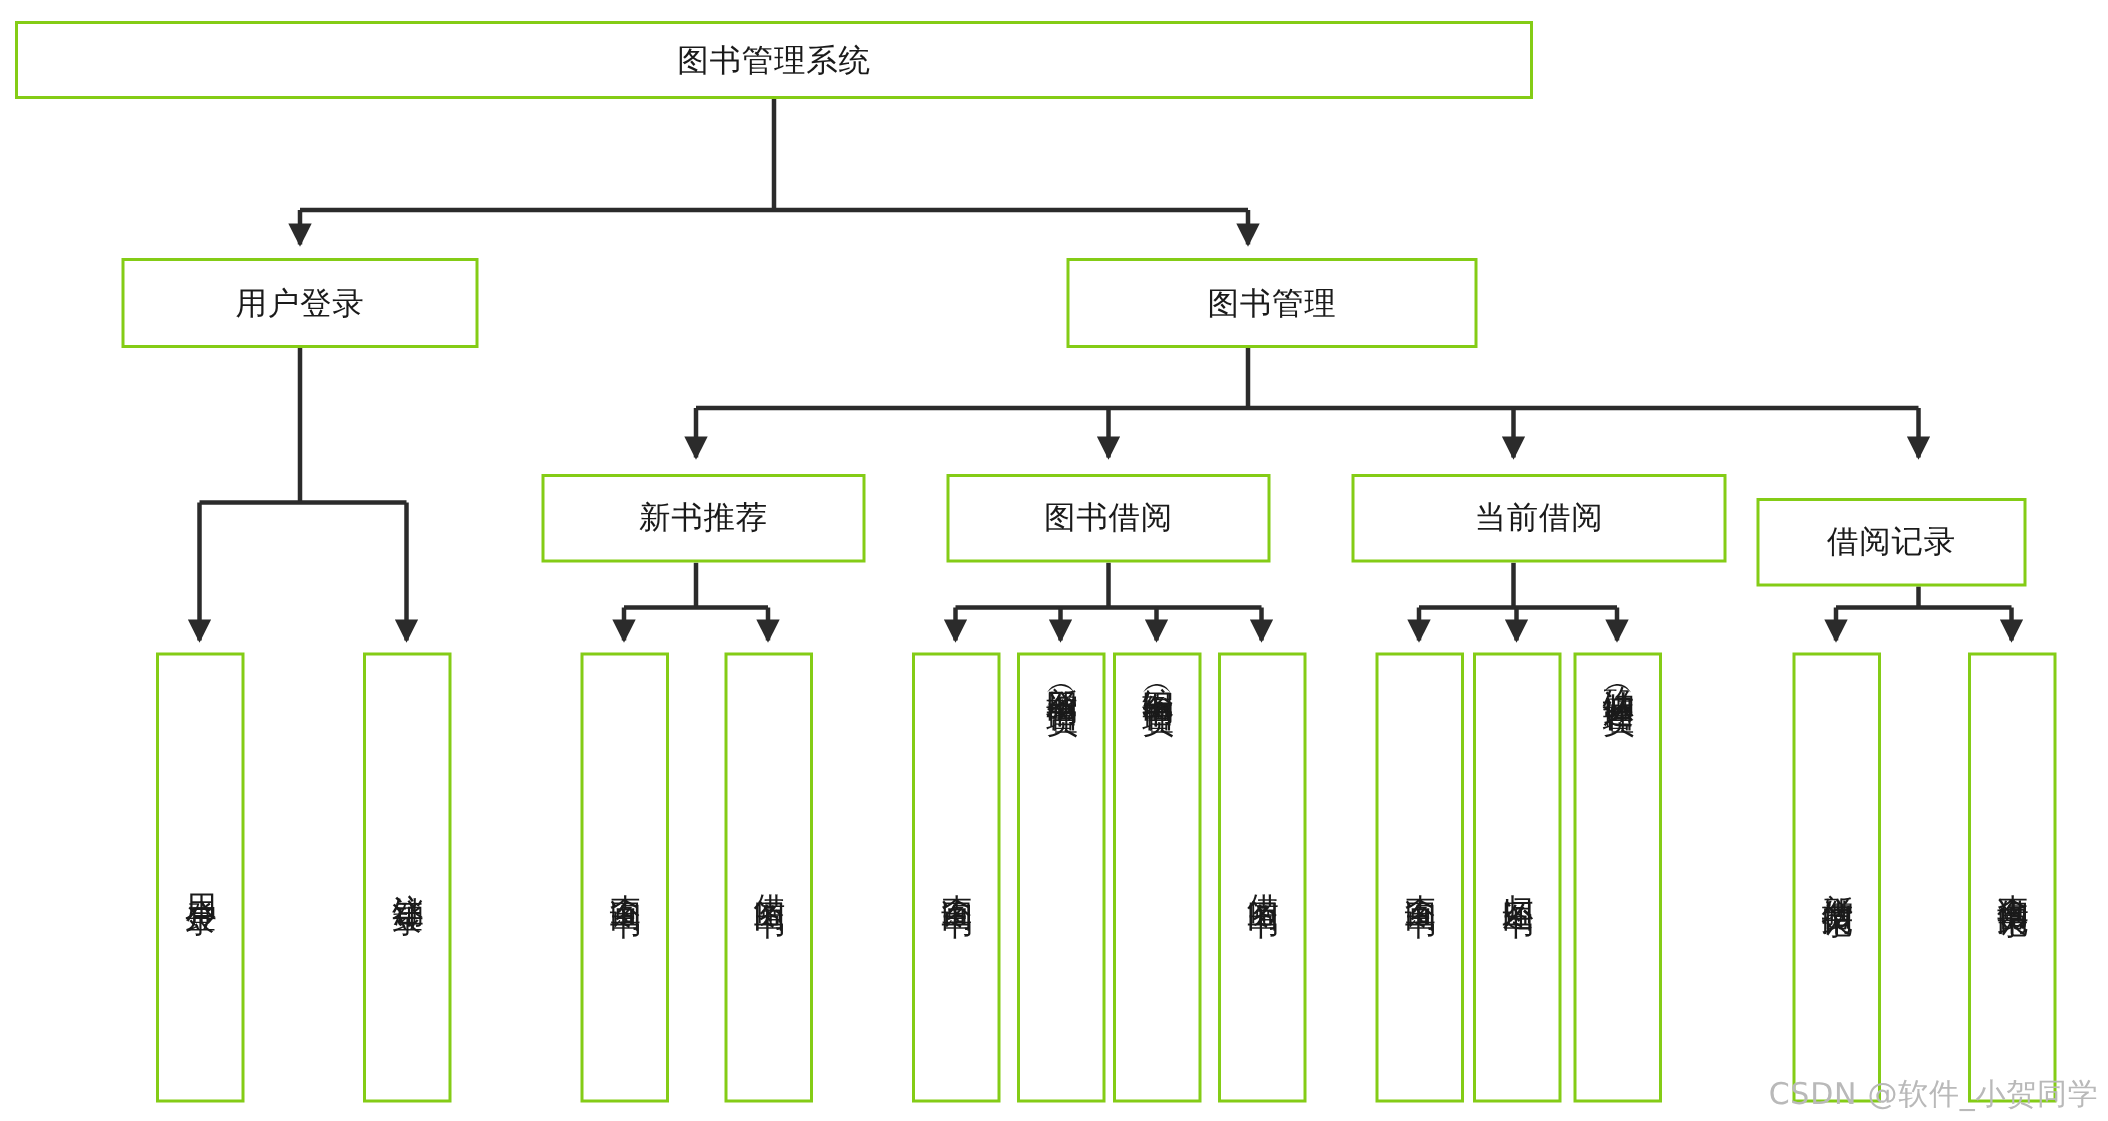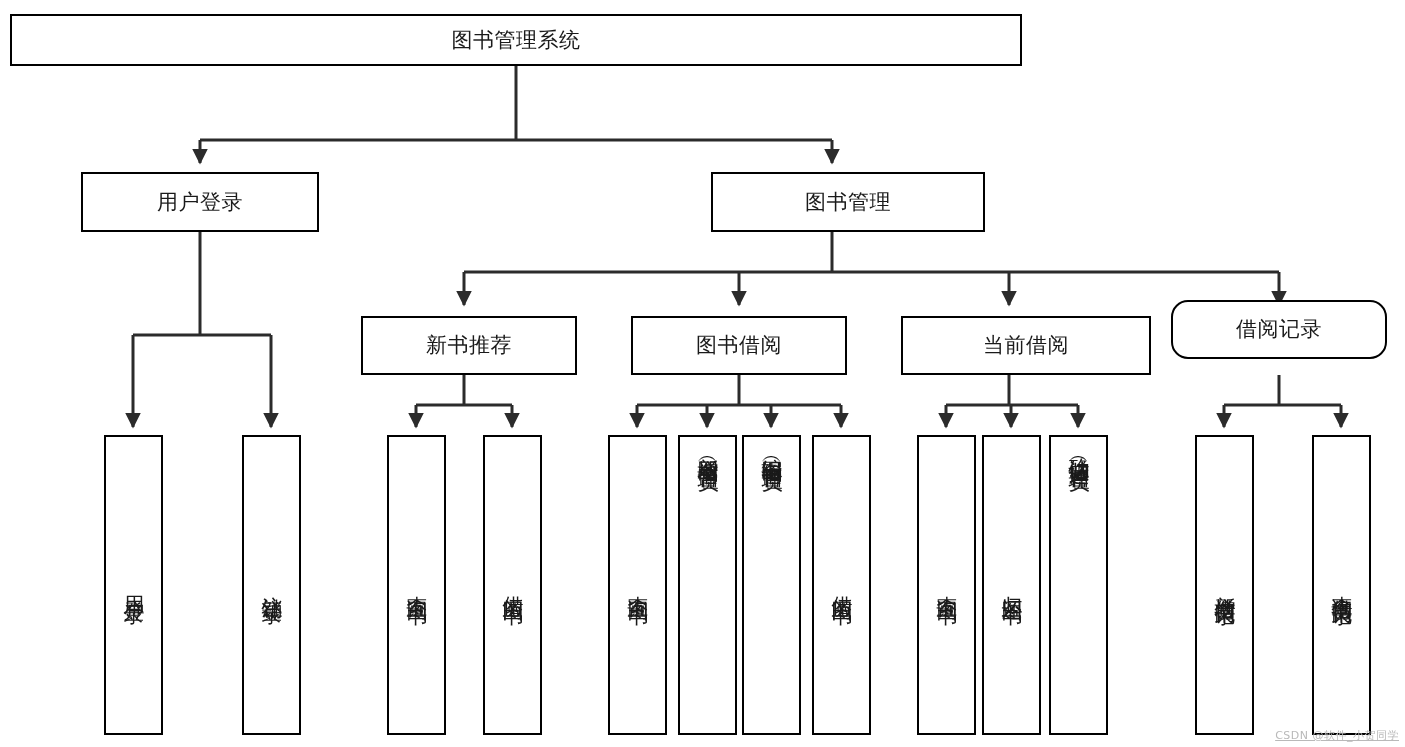--- a/index.html
+++ b/index.html
@@ -22,21 +22,21 @@
     left: 0;
     top: 0;
     width: 1405px;
     height: 747px;
     pointer-events: none;
   }
   .node {
     position: absolute;
     box-sizing: border-box;
     background: #ffffff;
-    border: 2px solid #000000;
+    border: 2px solid #84cc16;
     display: flex;
     align-items: center;
     justify-content: center;
     color: #1a1a1a;
   }
   .node .lbl {
     display: block;
     text-align: center;
     line-height: 1.18;
     letter-spacing: 0.5px;
@@ -68,25 +68,24 @@
     letter-spacing: 2px;
   }
   .node.v.topalign {
     align-items: flex-start;
     padding-top: 4px;
   }
   #watermark {
     position: absolute;
     right: 6px;
     bottom: 4px;
-    font-size: 11px;
+    font-size: 20px;
     color: #b9b9b9;
     white-space: nowrap;
     letter-spacing: 0.5px;
-    text-decoration: underline;
   }
 </style>
 </head>
 <body>
 
 <div id="canvas">
 
   <svg id="wires" viewBox="0 0 1405 747" width="1405" height="747" xmlns="http://www.w3.org/2000/svg">
     <defs>
       <marker id="arr" viewBox="0 0 10 10" refX="9" refY="5" markerWidth="5.2" markerHeight="5.2" orient="auto-start-reverse">
@@ -150,21 +149,21 @@
 
   <div class="node h" style="left:361px; top:316px; width:216px; height:59px;">
     <span class="lbl">新书推荐</span>
   </div>
   <div class="node h" style="left:631px; top:316px; width:216px; height:59px;">
     <span class="lbl">图书借阅</span>
   </div>
   <div class="node h" style="left:901px; top:316px; width:250px; height:59px;">
     <span class="lbl">当前借阅</span>
   </div>
-  <div class="node h" style="left:1171px; top:300px; width:216px; height:59px;border-radius:17px;">
+  <div class="node h" style="left:1171px; top:332px; width:180px; height:59px;">
     <span class="lbl">借阅记录</span>
   </div>
 
   <div class="node v" style="left:104px; top:435px; width:59px; height:300px;">
     <span class="lbl">用户登录</span>
   </div>
   <div class="node v" style="left:242px; top:435px; width:59px; height:300px;">
     <span class="lbl">注销登录</span>
   </div>
 

